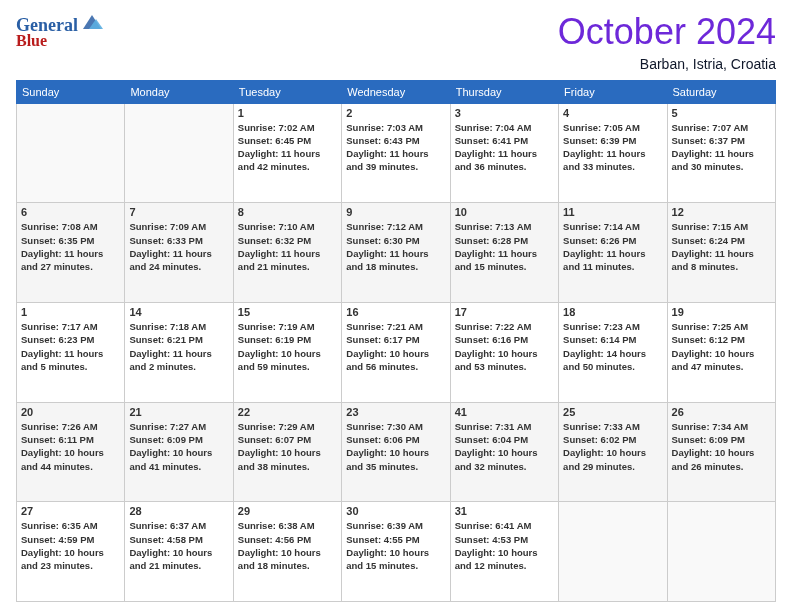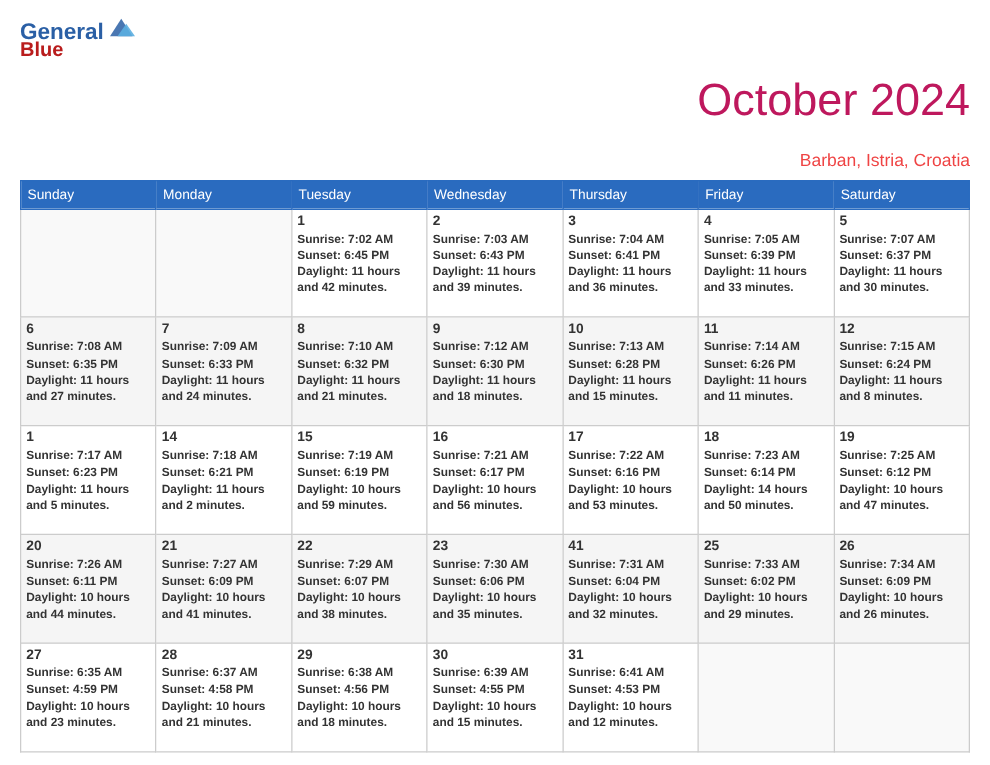--- a/index.html
+++ b/index.html
@@ -20,41 +20,41 @@
     .header {
       display: flex;
       justify-content: space-between;
       align-items: flex-start;
       margin-bottom: 8px;
     }
     .logo {
       display: flex;
       align-items: flex-start;
       margin-top: 4px;
+      font-family: Liberation Serif, serif;
     }
     .logo-text {
       font-size: 18px;
       font-weight: bold;
       color: #2a5fa5;
       line-height: 1.1;
     }
     .title-block {
       text-align: right;
     }
     .month-title {
       font-size: 36px;
       font-weight: 300;
-      color: #be185d;
+      color: #6d28d9;
       line-height: 1.1;
-      margin-top: 48px;
     }
     .location {
       font-size: 14px;
-      color: #ef4444;
-      margin-top: 20px;
+      color: #0f172a;
+      margin-top: 4px;
     }
     .calendar {
       flex: 1;
       border-collapse: collapse;
       width: 100%;
       font-size: 10px;
       border-radius: 25px;
     }
     .calendar th {
       background-color: #2a6bbf;

